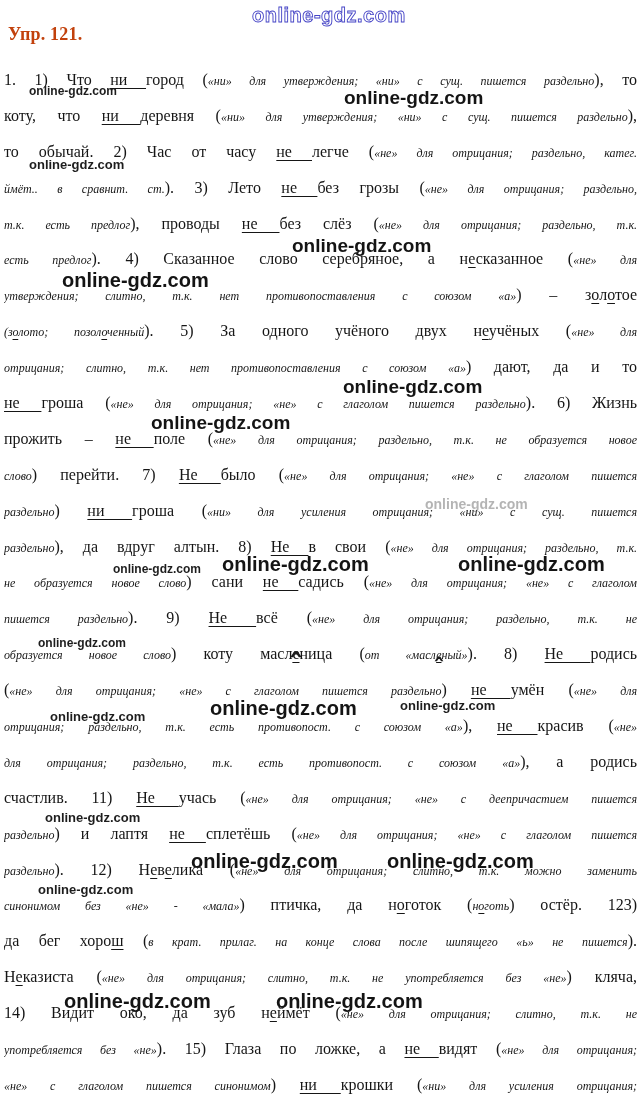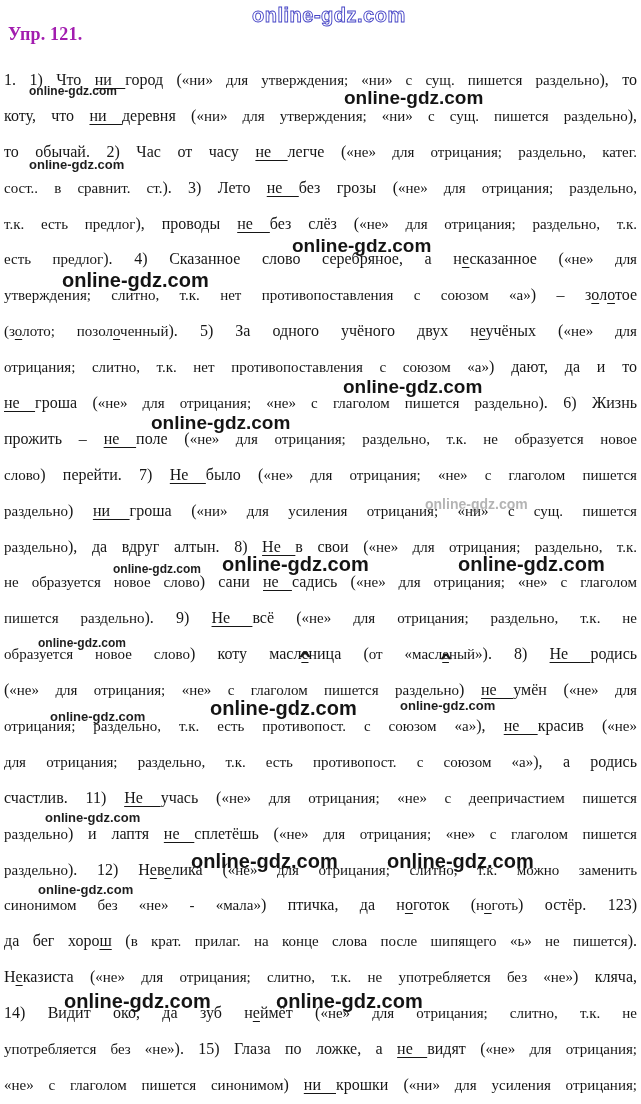--- a/index.html
+++ b/index.html
@@ -2,30 +2,30 @@
 <html><head>
 <meta charset="utf-8">
 <style>
   html,body{margin:0;padding:0;}
   body{
     width:641px;height:1104px;background:#ffffff;position:relative;overflow:hidden;
     font-family:"Liberation Serif", serif;color:#161616;
   }
   .page{position:absolute;inset:0;}
   .heading{
-    position:absolute;left:8px;top:24px;font-size:18px;font-weight:bold;color:#a21caf;
+    position:absolute;left:8px;top:24px;font-size:18px;font-weight:bold;color:#c2410c;
     letter-spacing:.2px;
   }
   .content{position:absolute;left:4px;right:4px;top:62px;}
   .line{
     height:35.9px;line-height:35.9px;font-size:16px;
     text-align:justify;text-align-last:justify;overflow:hidden;white-space:normal;
   }
   .seg{white-space:pre-wrap;}
-  .i{font-size:15px;}
+  .i{font-style:italic;font-size:12px;}
   .u{text-decoration:underline;text-decoration-thickness:1.4px;text-underline-offset:3px;}
   .c{position:relative;}
   .c::after{
     content:"\2227";position:absolute;left:50%;top:-0.80em;
     transform:translateX(-50%) scaleX(1.9) scaleY(0.85);
     font-size:0.72em;font-style:normal;font-weight:600;color:#1c1c1c;letter-spacing:0;
   }
   .wm{
     position:absolute;font-family:"Liberation Sans", sans-serif;color:#141414;
     white-space:nowrap;z-index:3;line-height:1;
@@ -40,21 +40,21 @@
 </style>
 </head>
 <body>
 
 <div class="page">
   <div class="heading">Упр. 121.</div>
   <div class="content" id="content">
       <div class="line"><span class="seg">1. 1) Что </span><span class="seg u">ни&nbsp;</span><span class="seg">город (</span><span class="seg i">«ни» для утверждения; «ни» с сущ. пишется раздельно</span><span class="seg">), то</span></div>
       <div class="line"><span class="seg">коту, что </span><span class="seg u">ни&nbsp;</span><span class="seg">деревня (</span><span class="seg i">«ни» для утверждения; «ни» с сущ. пишется раздельно</span><span class="seg">),</span></div>
       <div class="line"><span class="seg">то обычай. 2) Час от часу </span><span class="seg u">не&nbsp;</span><span class="seg">легче (</span><span class="seg i">«не» для отрицания; раздельно, катег.</span></div>
-      <div class="line"><span class="seg i">сост.. в сравнит. ст.</span><span class="seg">). 3) Лето </span><span class="seg u">не&nbsp;</span><span class="seg">без грозы (</span><span class="seg i">«не» для отрицания; раздельно,</span></div>
+      <div class="line"><span class="seg i">ймёт.. в сравнит. ст.</span><span class="seg">). 3) Лето </span><span class="seg u">не&nbsp;</span><span class="seg">без грозы (</span><span class="seg i">«не» для отрицания; раздельно,</span></div>
       <div class="line"><span class="seg i">т.к. есть предлог</span><span class="seg">), проводы </span><span class="seg u">не&nbsp;</span><span class="seg">без слёз (</span><span class="seg i">«не» для отрицания; раздельно, т.к.</span></div>
       <div class="line"><span class="seg i">есть предлог</span><span class="seg">). 4) Сказанное слово серебряное, а н</span><span class="seg u">е</span><span class="seg">сказанное (</span><span class="seg i">«не» для</span></div>
       <div class="line"><span class="seg i">утверждения; слитно, т.к. нет противопоставления с союзом «а»</span><span class="seg">) – з</span><span class="seg u">о</span><span class="seg">л</span><span class="seg u">о</span><span class="seg">тое</span></div>
       <div class="line"><span class="seg i">(з</span><span class="seg i u">о</span><span class="seg i">лото; позол</span><span class="seg i u">о</span><span class="seg i">ченный</span><span class="seg">). 5) За одного учёного двух н</span><span class="seg u">е</span><span class="seg">учёных (</span><span class="seg i">«не» для</span></div>
       <div class="line"><span class="seg i">отрицания; слитно, т.к. нет противопоставления с союзом «а»</span><span class="seg">) дают, да и то</span></div>
       <div class="line"><span class="seg u">не&nbsp;</span><span class="seg">гроша (</span><span class="seg i">«не» для отрицания; «не» с глаголом пишется раздельно</span><span class="seg">). 6) Жизнь</span></div>
       <div class="line"><span class="seg">прожить – </span><span class="seg u">не&nbsp;</span><span class="seg">поле (</span><span class="seg i">«не» для отрицания; раздельно, т.к. не образуется новое</span></div>
       <div class="line"><span class="seg i">слово</span><span class="seg">) перейти. 7) </span><span class="seg u">Не&nbsp;</span><span class="seg">было (</span><span class="seg i">«не» для отрицания; «не» с глаголом пишется</span></div>
       <div class="line"><span class="seg i">раздельно</span><span class="seg">) </span><span class="seg u">ни&nbsp;</span><span class="seg">гроша (</span><span class="seg i">«ни» для усиления отрицания; «ни» с сущ. пишется</span></div>
       <div class="line"><span class="seg i">раздельно</span><span class="seg">), да вдруг алтын. 8) </span><span class="seg u">Не&nbsp;</span><span class="seg">в свои (</span><span class="seg i">«не» для отрицания; раздельно, т.к.</span></div>

